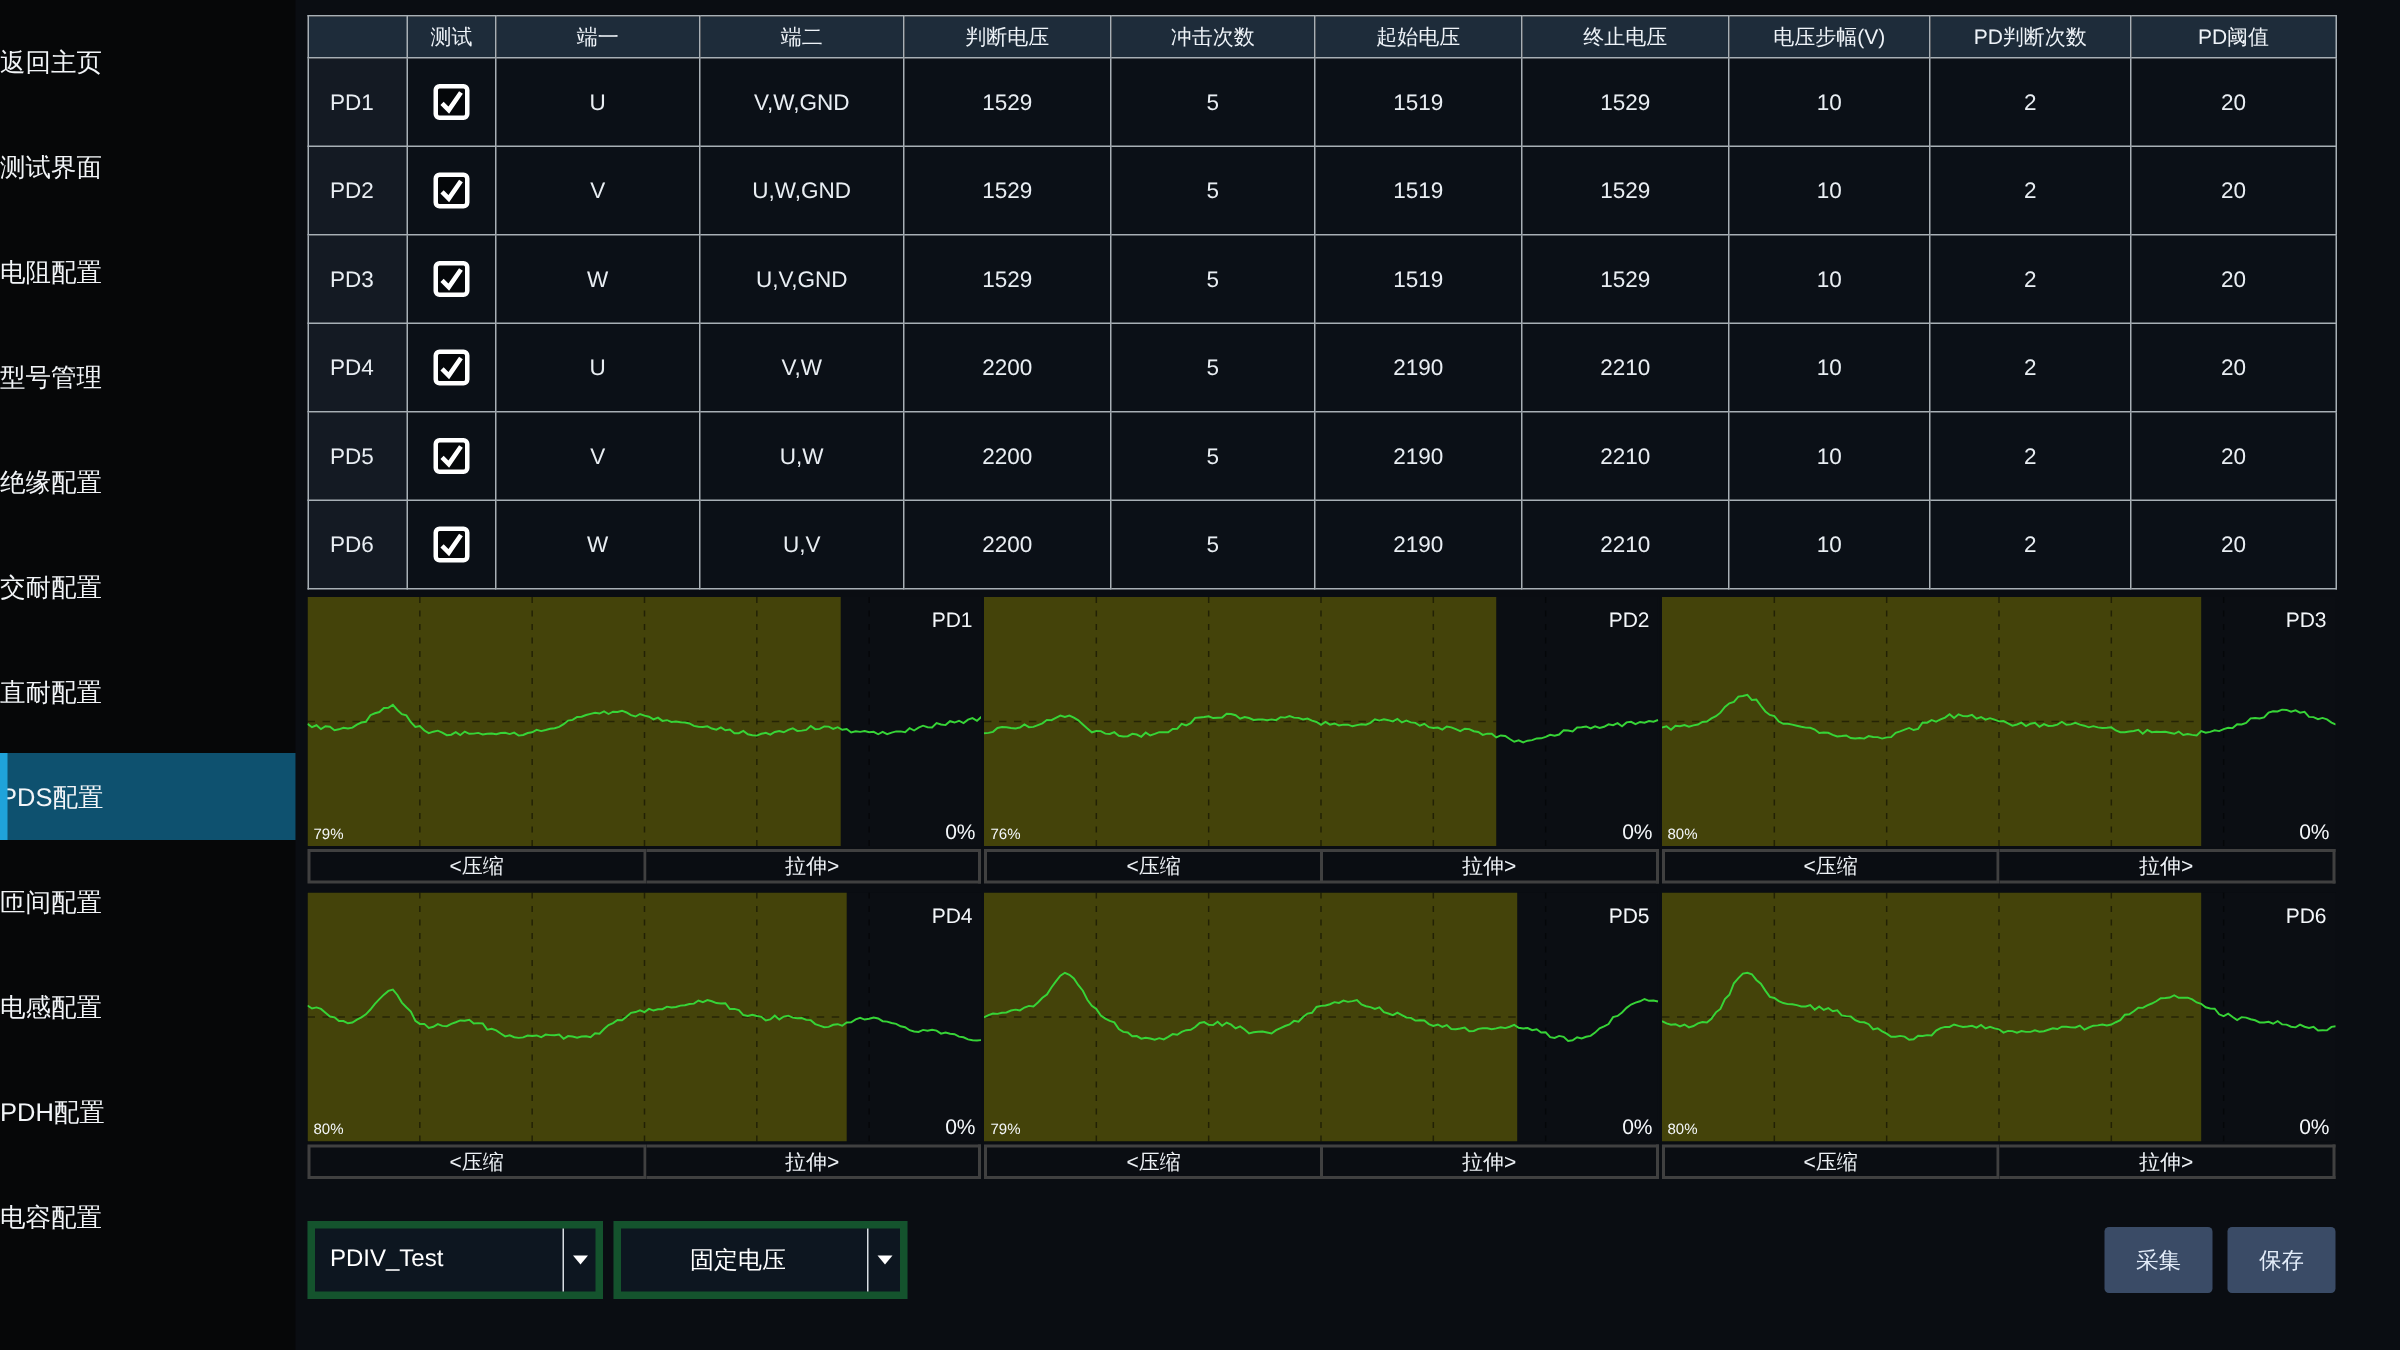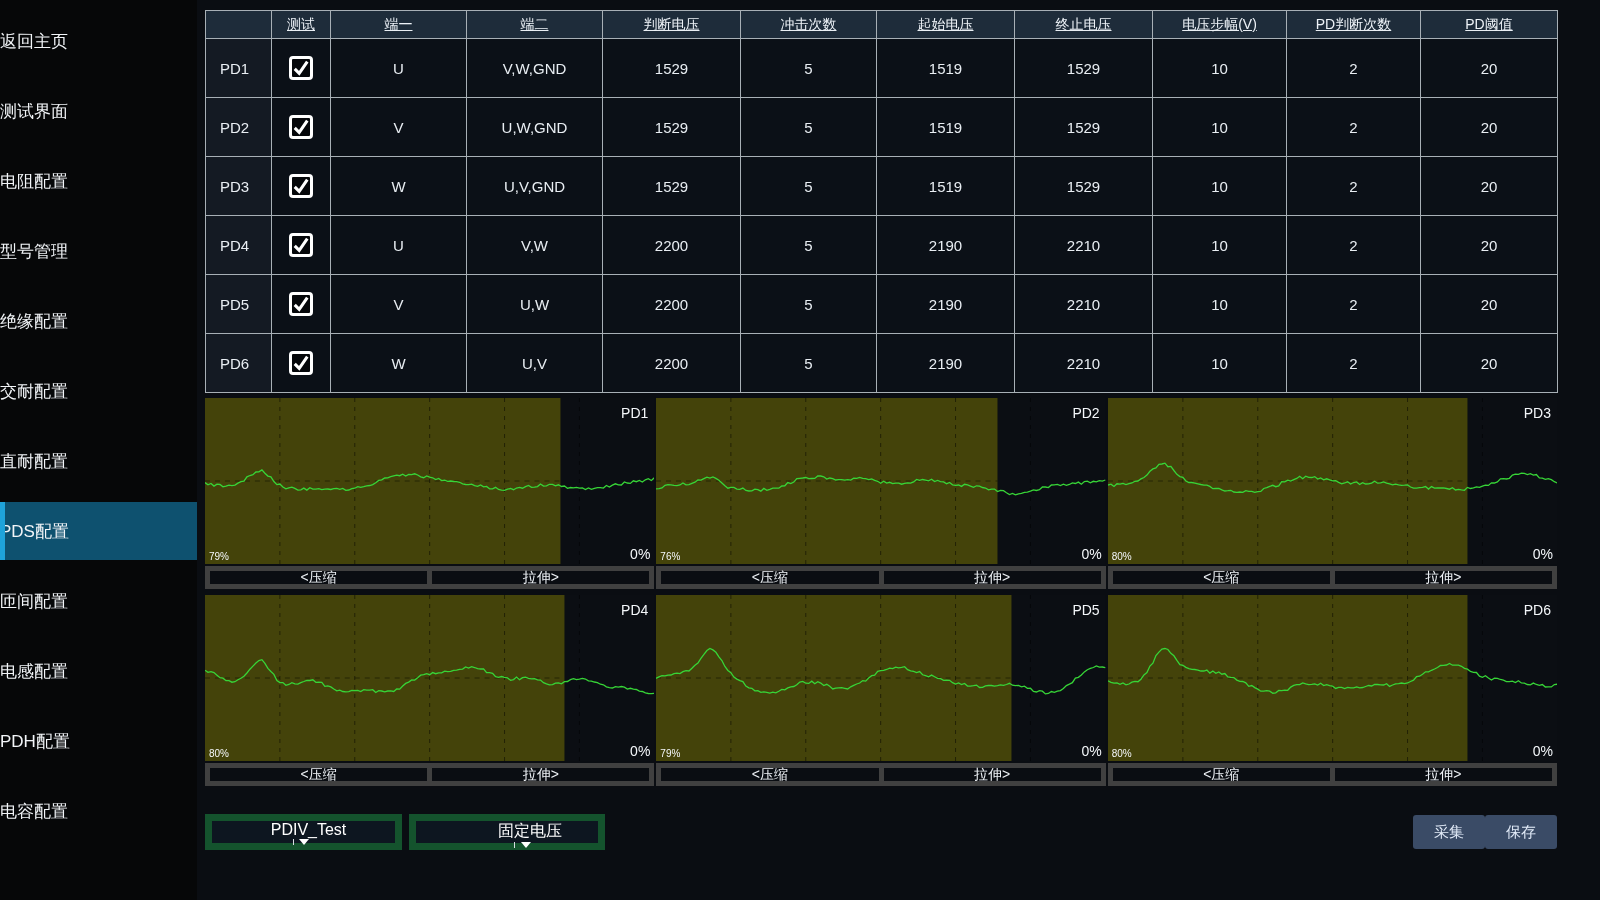--- a/index.html
+++ b/index.html
@@ -14,61 +14,61 @@
   .side-item.active { background:#0e516f; }
   .side-item.active::before { content:""; position:absolute; left:0; top:0; bottom:0;
     width:5px; background:#1fa3da; }
 
   
   .main { width:1352px; margin-left:8px; padding-top:10px; }
 
   table.cfg { width:1352px; border-collapse:collapse; table-layout:fixed; }
   table.cfg th, table.cfg td { border:1px solid #a8b0b6; text-align:center;
     overflow:hidden; white-space:nowrap; }
-  table.cfg thead tr { height:28px;text-decoration:underline; }
+  table.cfg thead tr { height:28px; }
   table.cfg th { background:#1e2c3a; font-size:14px; font-weight:normal; color:#eef3f8; }
   table.cfg tbody tr { height:59px; }
   table.cfg td { background:#0b1017; font-size:15px; }
   table.cfg td.rowhead { background:#141a23; text-align:left; padding-left:14px; }
 
   .checkbox { width:24px; height:24px; border:3px solid #ffffff; border-radius:4px;
     display:inline-flex; align-items:center; justify-content:center; background:#05070a;
     cursor:pointer; }
 
   
   .charts-row { display:flex; gap:2px; margin-top:5px; }
   .chart { position:relative; flex:1; height:166px; background:#0b0e13; }
   .chart svg { position:absolute; inset:0; width:100%; height:100%; }
   .pd-label { position:absolute; top:7px; right:6px; font-size:14px; color:#f4f7fa; }
   .pct-left { position:absolute; bottom:2px; left:4px; font-size:10px; color:#f4f7fa; }
   .pct-right { position:absolute; bottom:2px; right:4px; font-size:14px; color:#f4f7fa; }
 
   .btns-row { display:flex; gap:2px; margin-top:2px; }
   .btn-pair { flex:1; display:flex; }
-  .wave-btn { flex:1; height:23px; border:5px solid #404040; background:#0a0d12;
+  .wave-btn { flex:1; height:23px; border:2px solid #404040; background:#0a0d12;
     color:#eef2f6; font-size:14px; font-family:inherit; cursor:pointer;
     display:flex; align-items:center; justify-content:center; }
   .wave-btn + .wave-btn { border-left:none; }
 
   .charts-row.second { margin-top:6px; }
 
   
   .footer { margin-top:28px; display:flex; align-items:center; }
-  .dropdown { width:197px; height:36px; border:7px solid #14532d; background:#0d1620;
-    display:flex; align-items:center; cursor:pointer;flex-direction:column; }
+  .dropdown { width:197px; height:52px; border:5px solid #14532d; background:#0d1620;
+    display:flex; align-items:center; cursor:pointer; }
   .dropdown.dd2 { width:196px; margin-left:7px;padding-left:36px; }
   .dd-label { flex:1; padding-left:10px; font-size:16px; color:#ffffff; }
   .dd-arrow { width:22px; height:100%; border-left:1px solid #d7dde2;
     display:flex; align-items:center; justify-content:center; }
   .tri { width:0; height:0; border-left:5px solid transparent;
     border-right:5px solid transparent; border-top:6px solid #ffffff; }
   .spacer { flex:1; }
-  .action-btn { width:72px; height:34px; background:#3a4b66; color:#e3ecf9;
+  .action-btn { width:72px; height:44px; background:#3a4b66; color:#e3ecf9;
     border:none; border-radius:3px; font-size:15px; font-family:inherit;
-    cursor:pointer; display:flex; align-items:center; justify-content:center; }
+    margin-left:10px; cursor:pointer; display:flex; align-items:center; justify-content:center; }
 </style>
 </head>
 <body>
 
 <div class="app">
   <nav class="sidebar">
       <div class="side-item">返回主页</div>
       <div class="side-item">测试界面</div>
       <div class="side-item">电阻配置</div>
       <div class="side-item">型号管理</div>

